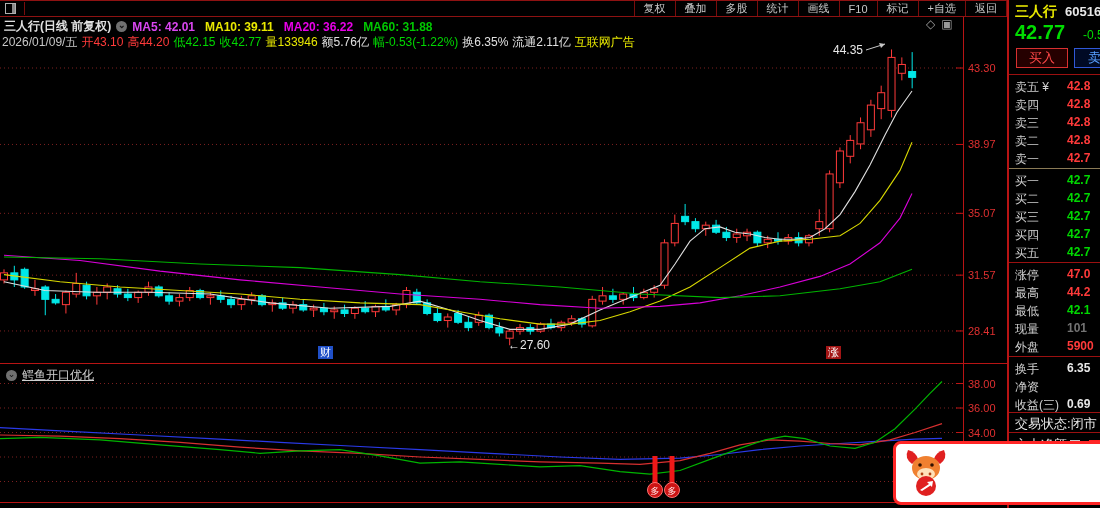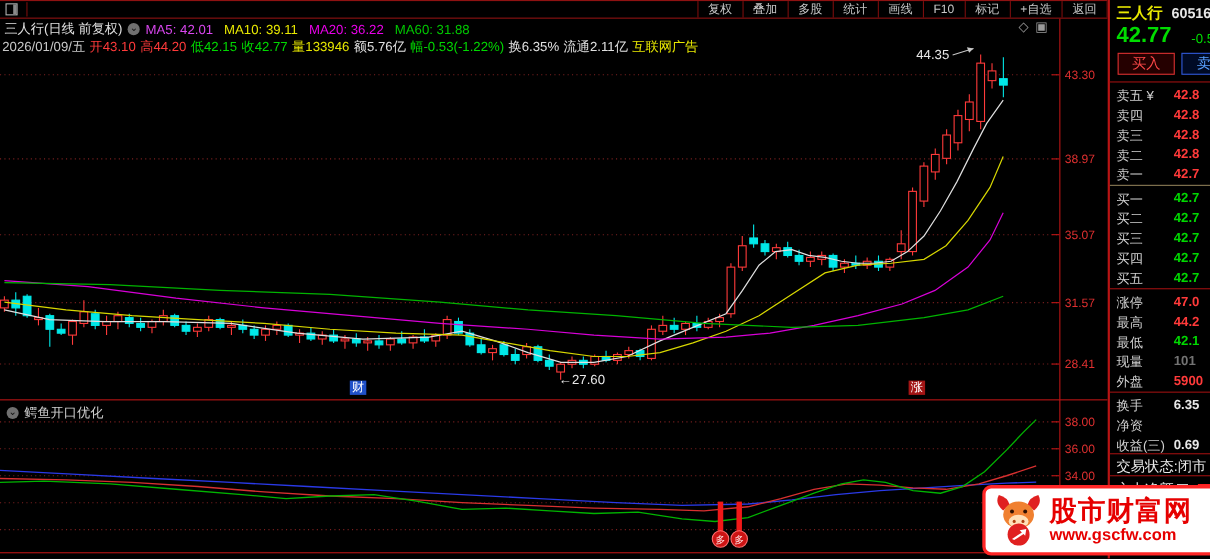--- a/index.html
+++ b/index.html
@@ -12,21 +12,21 @@
     font-size:11px;color:#c8c8c8;white-space:nowrap;}
   .winicon{width:11px;height:11px;border:1px solid #b0b0b0;margin:0 6px 0 5px;
     box-shadow:inset -3px 0 0 #8a8a8a;}
   .mb-divider{width:1px;height:13px;background:#7a0d0d;margin:0 2px;}
   .tab{padding:0 6px;cursor:default;}
   .tab.active{color:#ff3232;}
   .mb-right{margin-left:auto;display:flex;height:100%;align-items:center;}
   .mbtn{padding:0 9px;height:100%;display:flex;align-items:center;border-left:1px solid #7a0d0d;}
   .mbtn:last-child{border-right:1px solid #7a0d0d;}
   
-  .inforow2{position:absolute;left:4px;top:18px;font-size:12px;color:#e0e0e0;white-space:nowrap;display:flex;align-items:center;}
+  .inforow2{position:absolute;left:4px;top:18px;font-size:12px;color:#e0e0e0;white-space:nowrap;display:flex;align-items:center;font-weight:bold;}
   .inforow3{position:absolute;left:2px;top:34px;font-size:12px;color:#c8c8c8;white-space:nowrap;}
   .inforow3 span{margin-right:4px;}
   .circle-icon{display:inline-block;width:11px;height:11px;border-radius:50%;background:#707070;color:#101010;
     font-size:9px;line-height:9px;text-align:center;margin:0 5px;}
   .mseg{margin-right:10px;}
   
   #chart-svg{position:absolute;left:0;top:0;}
   .chart-region{position:absolute;left:0;width:963px;background:transparent;}
   
   .indheader{position:absolute;left:0;top:366px;width:963px;height:18px;display:flex;align-items:center;
@@ -327,21 +327,21 @@
 
   <div class="badge" id="badge-0" style="left: 318px; top: 346px; background: rgb(32, 80, 200);">财</div>
   <div class="badge" id="badge-1" style="left: 826px; top: 346px; background: rgb(163, 21, 21);">涨</div>
 
   <div class="redline" style="left:0;top:363px;width:1007px;height:1px;"></div>
   <div class="redline" style="left:0;top:502px;width:1007px;height:1px;"></div>
   <div class="redline" style="left:963px;top:17px;width:1px;height:486px;"></div>
 
   <div class="indheader">
     <span class="circle-icon" style="margin-left:6px;">⌄</span>
-    <span style="margin-right:24px;">鳄鱼开口优化</span>
+    <span style="margin-right:24px;text-decoration:underline;">鳄鱼开口优化</span>
   </div>
 
   <div class="qpanel">
     <span class="qp-name">三人行</span>
     <span class="qp-code">605168</span>
     <span class="qp-price">42.77</span>
     <span class="qp-change">-0.53</span>
 
     <div class="qp-btn qp-buy">买入</div>
     <div class="qp-btn qp-sell">卖出</div>
@@ -445,19 +445,15 @@
       <path d="M38 16 Q46 10 42 2 Q34 4 32 11" fill="#e02020"></path>
       <ellipse cx="24" cy="20" rx="14" ry="12" fill="#f08030"></ellipse>
       <ellipse cx="24" cy="26" rx="9" ry="6" fill="#ffe0b8"></ellipse>
       <circle cx="18" cy="17" r="1.8" fill="#301000"></circle>
       <circle cx="30" cy="17" r="1.8" fill="#301000"></circle>
       <circle cx="20" cy="26" r="1.4" fill="#b04010"></circle>
       <circle cx="28" cy="26" r="1.4" fill="#b04010"></circle>
       <circle cx="24" cy="38" r="10" fill="#e02020"></circle>
       <path d="M18 42 L27 36 L25 34 L31 33 L30 39 L28.5 37.5 L20 43 Z" fill="#ffffff"></path>
     </svg>
-    <div class="wm-text">
-      <div class="wm-title">股市财富网</div>
-      <div class="wm-url">www.gscfw.com</div>
-    </div>
   </div>
 
 </div>
 
 </body></html>

